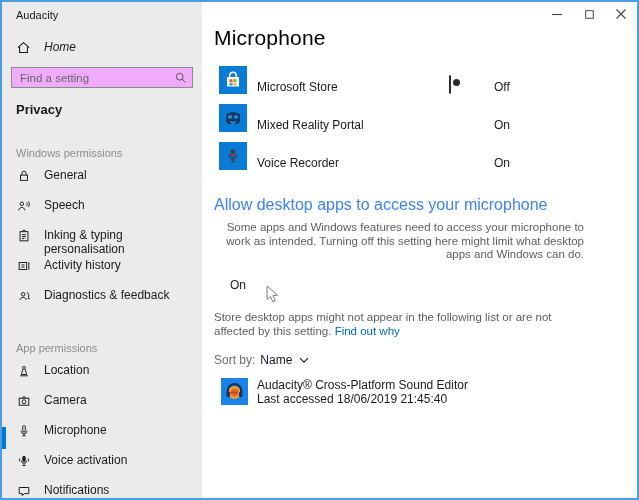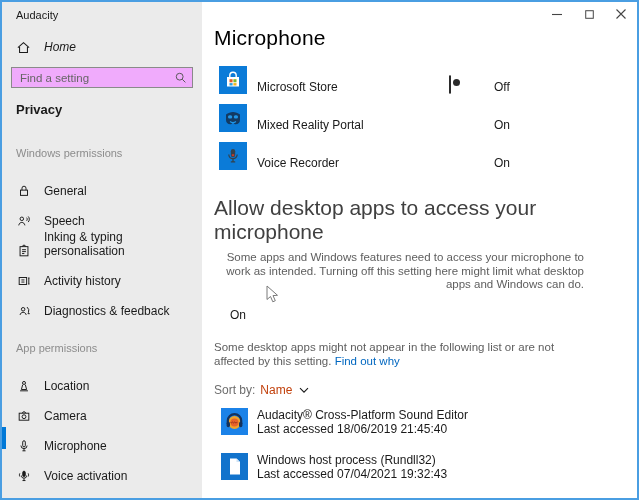--- a/index.html
+++ b/index.html
@@ -19,21 +19,21 @@
     display:flex; align-items:center; padding:0 6px 0 8px;
   }
   .searchbox input {
     flex:1; border:none; outline:none; background:transparent; font-size:11.5px;
     font-family:"Liberation Sans", sans-serif; color:#333;
   }
   .searchbox input::placeholder { color:#666; }
   .section-title { margin:14px 0 0 14px; font-size:13px; font-weight:bold; }
   .group-label { margin:30px 0 9px 14px; font-size:11px; color:#8c8c8c; }
   .group-label.second { margin-top:24px; }
-  .side-item { position:relative; height:30px; display:flex; align-items:flex-end; gap:13px; padding-left:14px; font-size:12px; cursor:default; }
+  .side-item { position:relative; height:30px; display:flex; align-items:flex-start; gap:13px; padding-left:14px; font-size:12px; cursor:default; }
   .side-item .ic { width:15px; height:15px; flex:0 0 15px; display:flex; align-items:center; justify-content:center; }
   .side-item.selected::before {
     content:""; position:absolute; left:0; top:4px; bottom:4px; width:4px; background:#0078d7;
   }
   .ic svg { display:block; }
   
   .main { position:relative; flex:1; background:#fff; height:100%; overflow:hidden; }
   .controls { position:absolute; top:0; right:0; display:flex; }
   .ctrl-btn { width:32px; height:24px; display:flex; align-items:center; justify-content:center; background:transparent; border:none; }
   .content { padding:0 0 0 12px; }
@@ -44,29 +44,29 @@
   .tile svg { display:block; }
   .app-name { margin-left:10px; font-size:12px; color:#1a1a1a; }
   .row-toggle { position:absolute; left:235px; }
   .row-state { position:absolute; left:280px; font-size:12px; }
   
   .toggle { width:30px; height:15px; border-radius:8px; position:relative; }
   .toggle.on { background:#0078d7; }
   .toggle.on .knob { position:absolute; right:3px; top:3px; width:9px; height:9px; border-radius:50%; background:#fff; }
   .toggle.off { background:#fff; border:1.5px solid #2b2b2b; }
   .toggle.off .knob { position:absolute; left:2.5px; top:2.5px; width:7px; height:7px; border-radius:50%; background:#2b2b2b; }
-  h2.sub-heading { margin-top:26px; font-size:21px; font-weight:400; color:#404040; }
+  h2.sub-heading { margin-top:26px; font-size:16px; font-weight:400; color:#3b82f6; }
   .desc { margin-top:7px; width:370px; font-size:11.5px; line-height:13.5px; color:#5e5e5e;text-align:right; }
   .main-toggle-row { margin-top:16px; display:flex; align-items:center; gap:12px; margin-left:4px; height:15px; }
   .main-toggle-row .state { font-size:12px; color:#1a1a1a; }
   .note { margin-top:17px; width:345px; font-size:11.5px; line-height:14px; color:#5e5e5e; }
   .note a { color:#0067c0; text-decoration:none; }
   .sort-row { margin-top:15px; display:flex; align-items:center; font-size:12px; height:15px; }
   .sort-label { color:#6d6d6d; }
-  .sort-value { color:#c2410c; margin-left:5px; }
+  .sort-value { color:#0f172a; margin-left:5px; }
   .sort-chevron { margin-left:7px; display:flex; }
   .desktop-apps { margin-top:10px; }
   .dapp-row { display:flex; margin-bottom:17px; height:28px; }
   .dapp-row .tile { margin-left:7px; width:27px; height:27px; flex-basis:27px; }
   .dapp-text { margin-left:9px; display:flex; flex-direction:column; justify-content:center; }
   .dapp-name { font-size:12px; color:#1a1a1a; line-height:14px; }
   .dapp-last { font-size:12px; color:#1a1a1a; line-height:14px; }
   .cursor { position:absolute; left:264px; top:283px; pointer-events:none; }
 </style>
 </head>
@@ -295,21 +295,21 @@
       <h2 class="sub-heading">Allow desktop apps to access your microphone</h2>
       <p class="desc">Some apps and Windows features need to access your microphone to work as intended. Turning off this setting here might limit what desktop apps and Windows can do.</p>
 
       <div class="main-toggle-row">
         <span>
           <span class="toggle on"><span class="knob"></span></span>
         </span>
         <span class="state">On</span>
       </div>
 
-      <p class="note"><span>Some desktop apps might not appear in the following list or are not affected by this setting.</span> <a href="#">Find out why</a></p>
+      <p class="note"><span>Store desktop apps might not appear in the following list or are not affected by this setting.</span> <a href="#">Find out why</a></p>
 
       <div class="sort-row">
         <span class="sort-label">Sort by:</span>
         <span class="sort-value">Name</span>
         <span class="sort-chevron">
           <svg width="10" height="7" viewBox="0 0 10 7" fill="none">
               <path d="M1 1.2 5 5.2 9 1.2" stroke="#1a1a1a" stroke-width="1.1"></path>
             </svg>
         </span>
       </div>
@@ -327,33 +327,20 @@
                 <rect x="5.6" y="13.8" width="3.4" height="5.4" rx="1.6" fill="#14325e"></rect>
                 <rect x="18" y="13.8" width="3.4" height="5.4" rx="1.6" fill="#14325e"></rect>
               </svg>
           </span>
           <span class="dapp-text">
             <span class="dapp-name">Audacity® Cross-Platform Sound Editor</span>
             <span class="dapp-last">Last accessed 18/06/2019 21:45:40</span>
           </span>
         </div>
 
-        <div class="dapp-row">
-          <span class="tile">
-            <svg width="27" height="27" viewBox="0 0 27 27">
-                <rect width="27" height="27" fill="#1273cc"></rect>
-                <path d="M9 5.5h6.5l3.5 3.5v12.5H9z" fill="#fff"></path>
-                <path d="M15.5 5.5V9H19z" fill="#cfe3f5"></path>
-              </svg>
-          </span>
-          <span class="dapp-text">
-            <span class="dapp-name">Windows host process (Rundll32)</span>
-            <span class="dapp-last">Last accessed 07/04/2021 19:32:43</span>
-          </span>
-        </div>
       </div>
     </div>
   </main>
 
   <span class="cursor">
     <svg width="13" height="19" viewBox="0 0 13 19">
         <path d="M1 1 L1 14.5 L4.5 11.5 L6.8 16.8 L9.3 15.7 L7 10.6 L11.5 10.3 Z" fill="#fff" stroke="#7a7a7a" stroke-width="1"></path>
       </svg>
   </span>
 </div>

